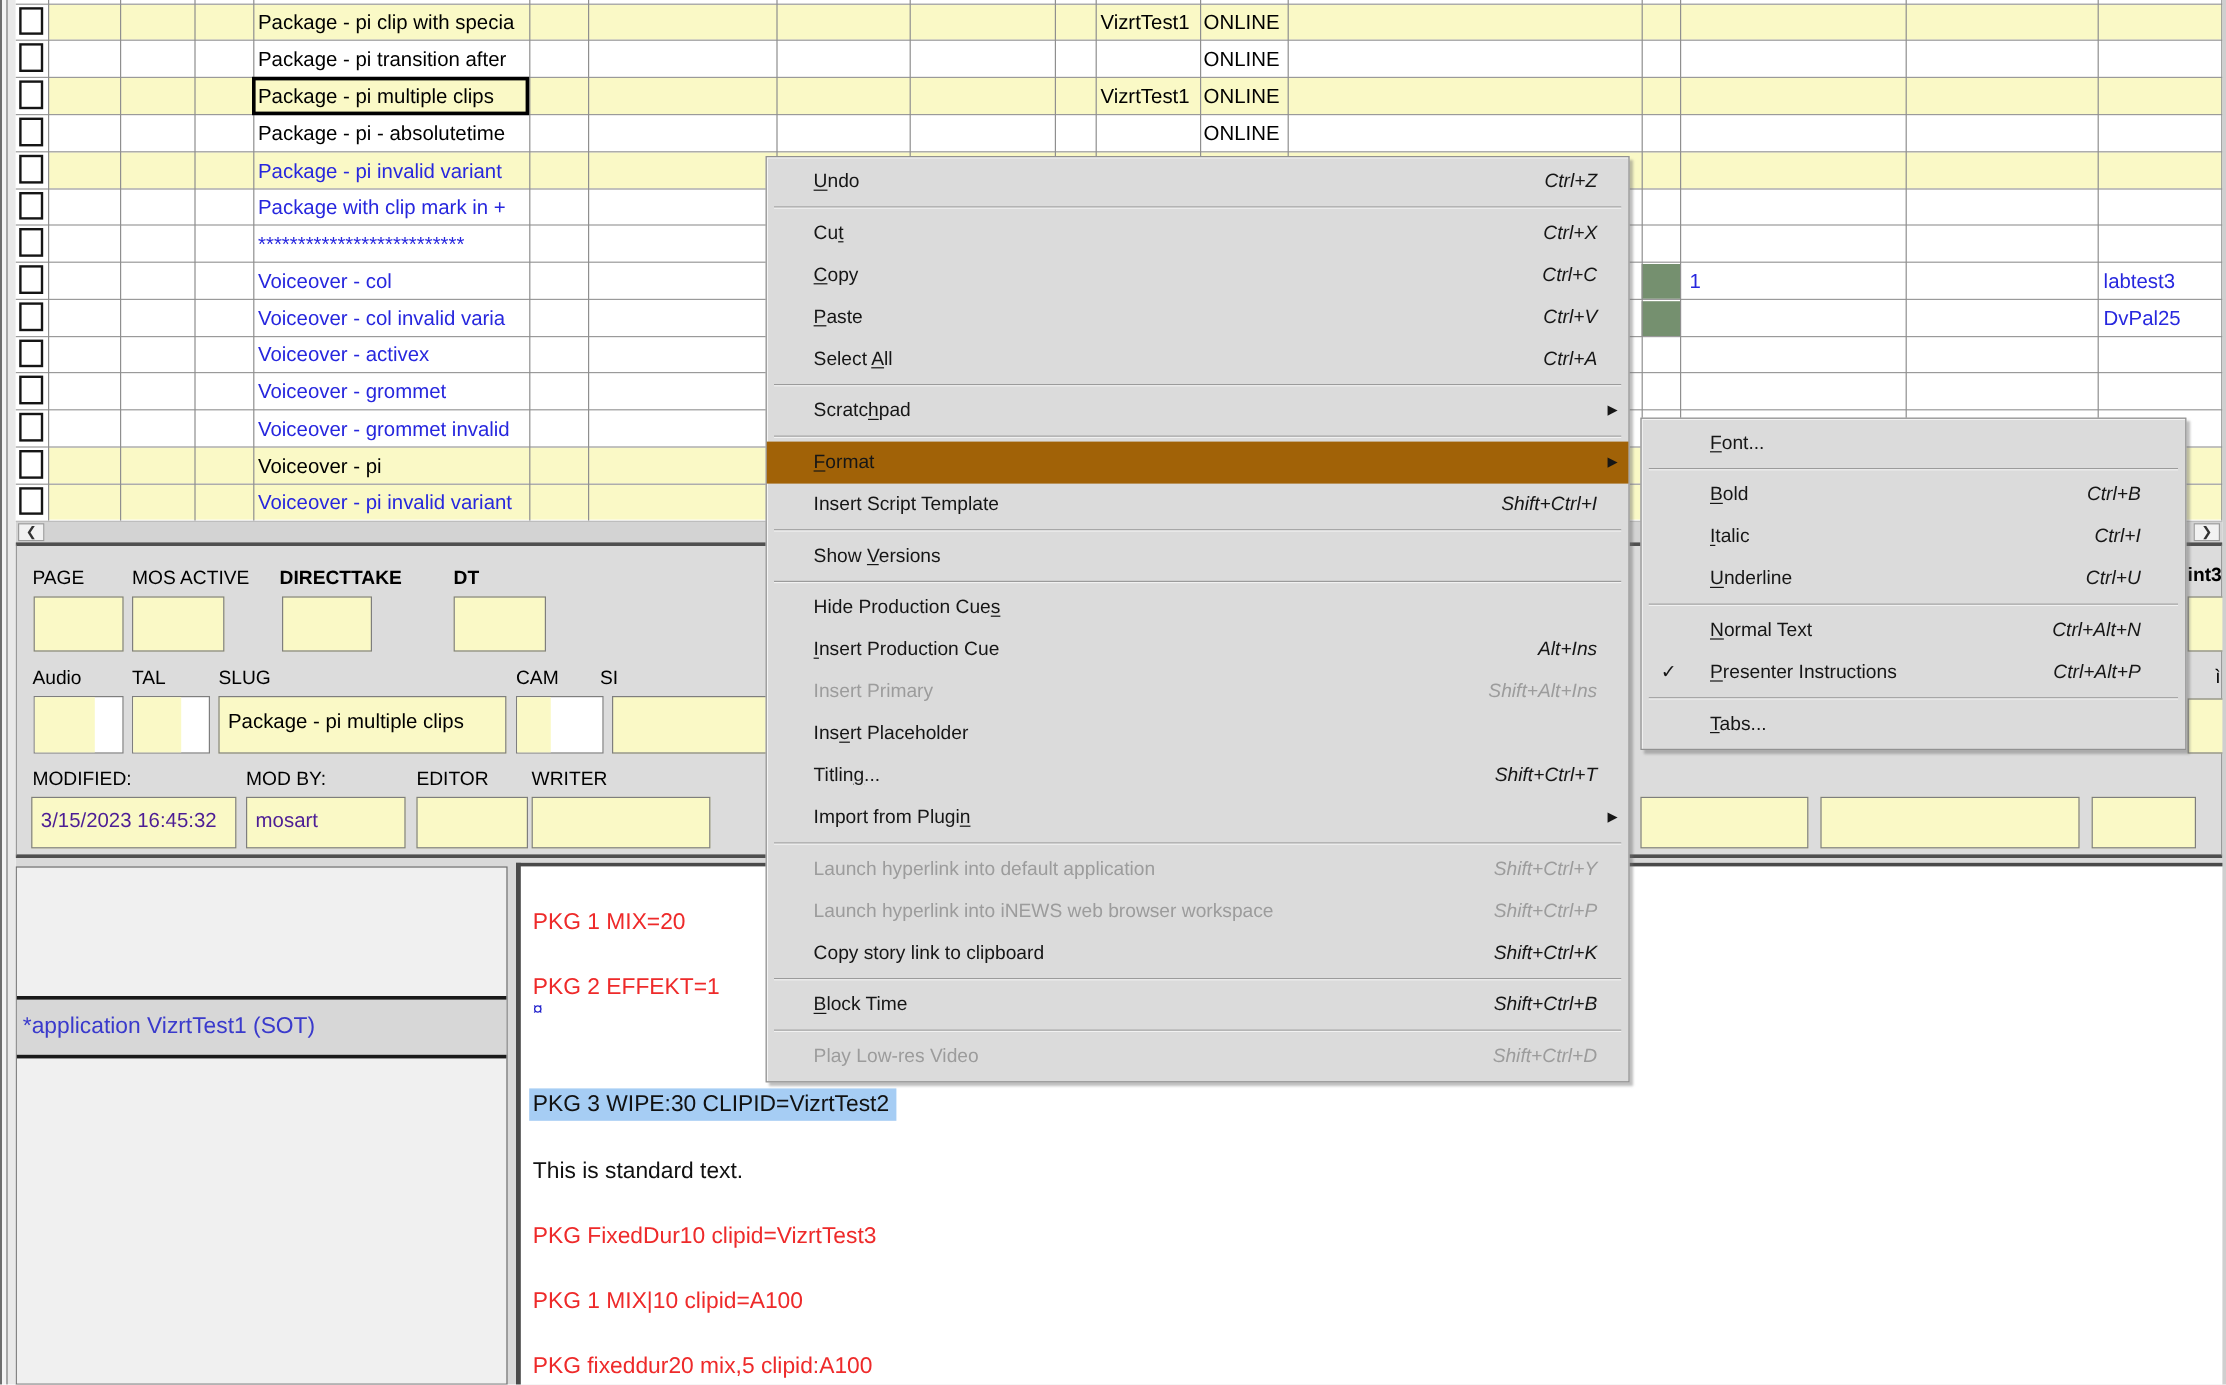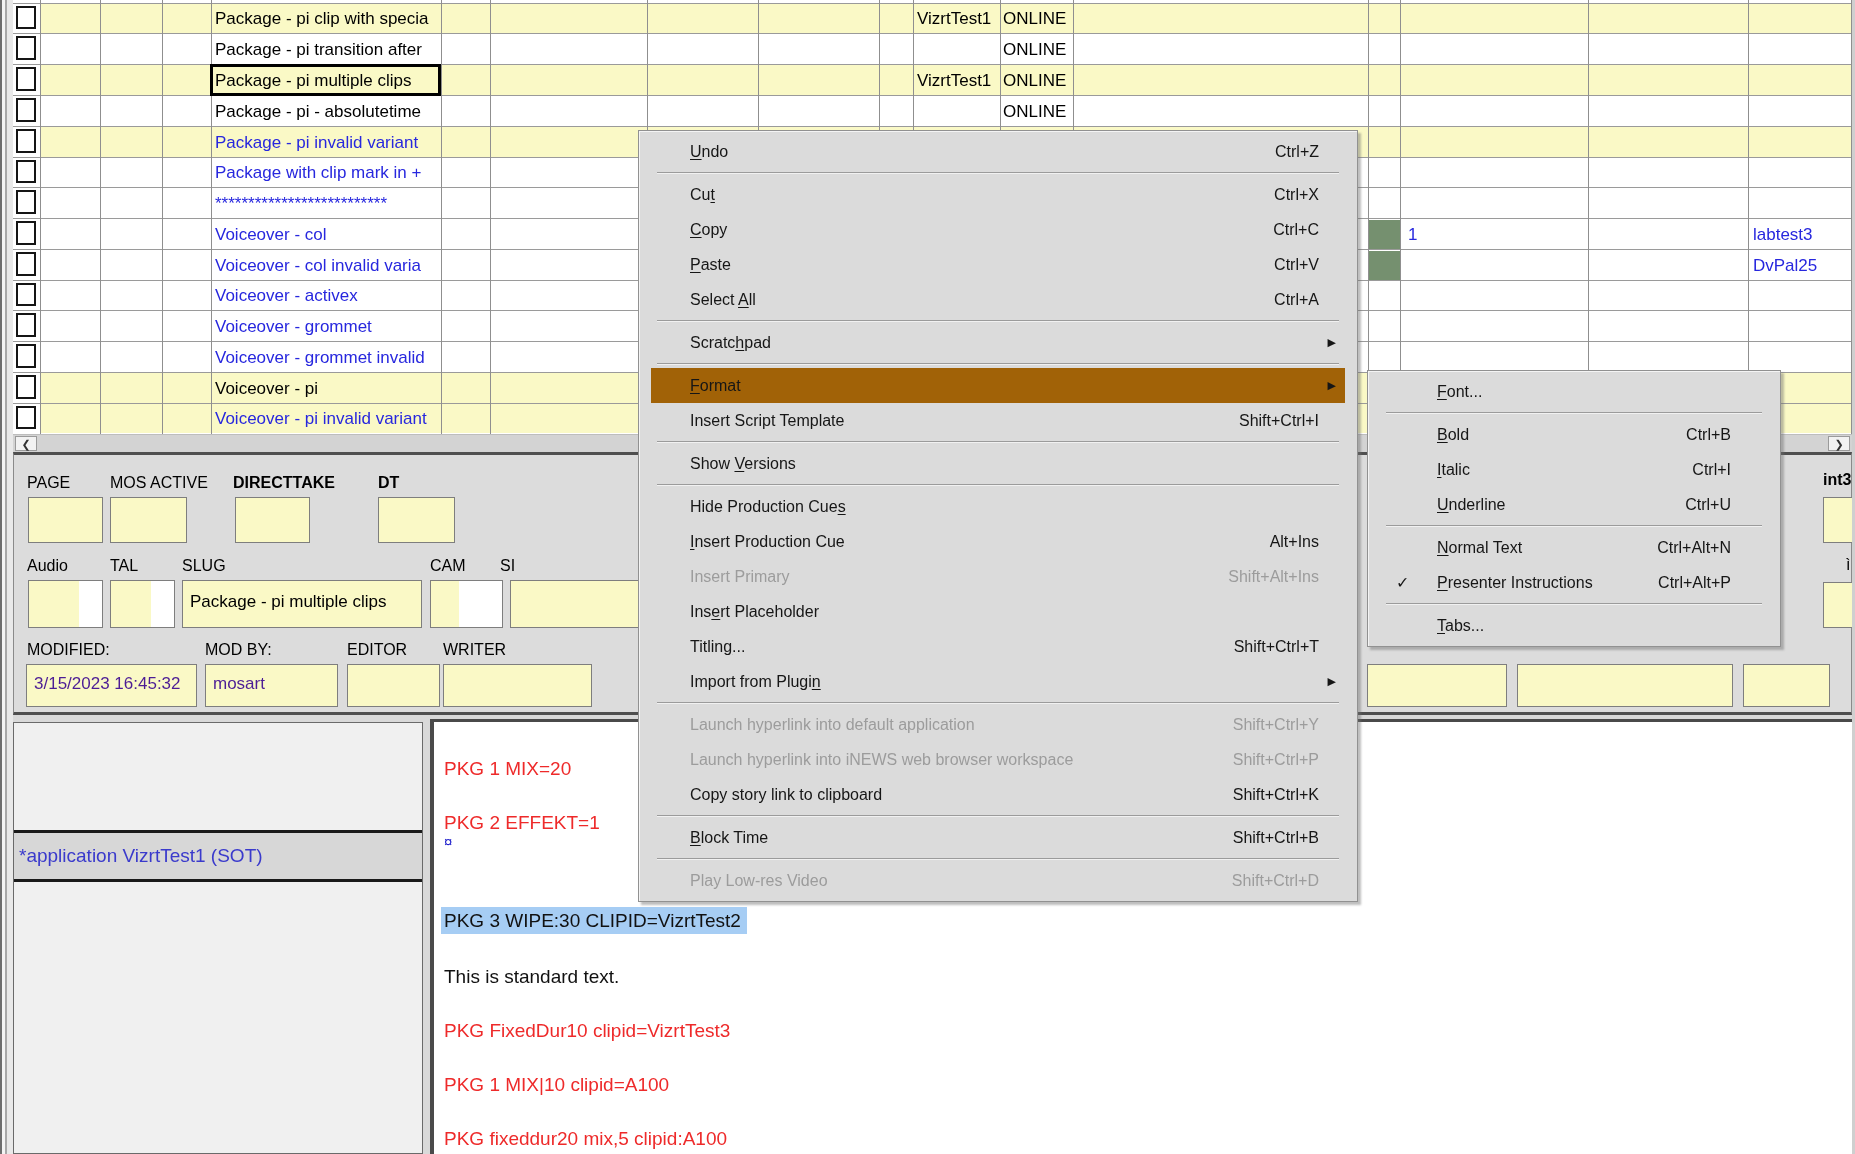--- a/index.html
+++ b/index.html
@@ -52,29 +52,29 @@
     border-left:4px solid #4a4a4a;border-top:3px solid #4a4a4a;box-sizing:border-box;}
   .eline{position:absolute;left:10px;font-size:19px;white-space:nowrap;}
   .eline.red{color:#ee2a2a;}
   .eline.blk{color:#111;}
   .eline.bluesym{color:#2222cc;font-size:15px;}
   .eline .hl{background:#a6cdf4;padding:3px 6px 3px 3px;margin-left:-3px;}
 
   
   .menu{position:absolute;background:#dbdbdb;border:1px solid #919191;
     box-shadow:inset 1px 1px 0 #f4f4f4, 3px 3px 2px rgba(110,110,110,.45);
-    padding:3px 12px;box-sizing:border-box;z-index:10;}
+    padding:3px 0;box-sizing:border-box;z-index:10;}
   #ctx-menu{left:638px;top:130px;width:720px;}
-  #fmt-submenu{left:1367px;top:370px;width:414px;z-index:12;}
+  #fmt-submenu{left:1367px;top:348px;width:455px;z-index:12;}
   .mi{position:relative;height:35px;line-height:35px;font-size:16px;color:#161616;
       padding-left:39px;padding-right:26px;display:flex;justify-content:space-between;}
   #fmt-submenu .mi{padding-left:57px;padding-right:37px;}
   .mi.dis{color:#9c9c9c;}
   .mi.hilite{background:#a16207;}
-  .mi .sc{white-space:nowrap;}
+  .mi .sc{white-space:nowrap;font-style:italic;}
   .mi .sub-arrow{position:absolute;right:9px;top:0;font-size:11px;}
   .mi .check{position:absolute;left:16px;top:0;font-size:16px;}
   .msep{height:0;border-top:1px solid #9b9b9b;border-bottom:1px solid #f1f1f1;margin:3px 6px;}
   .u{text-decoration:underline;text-underline-offset:2px;}
 </style>
 </head>
 <body>
 
 <div id="screen">
 

